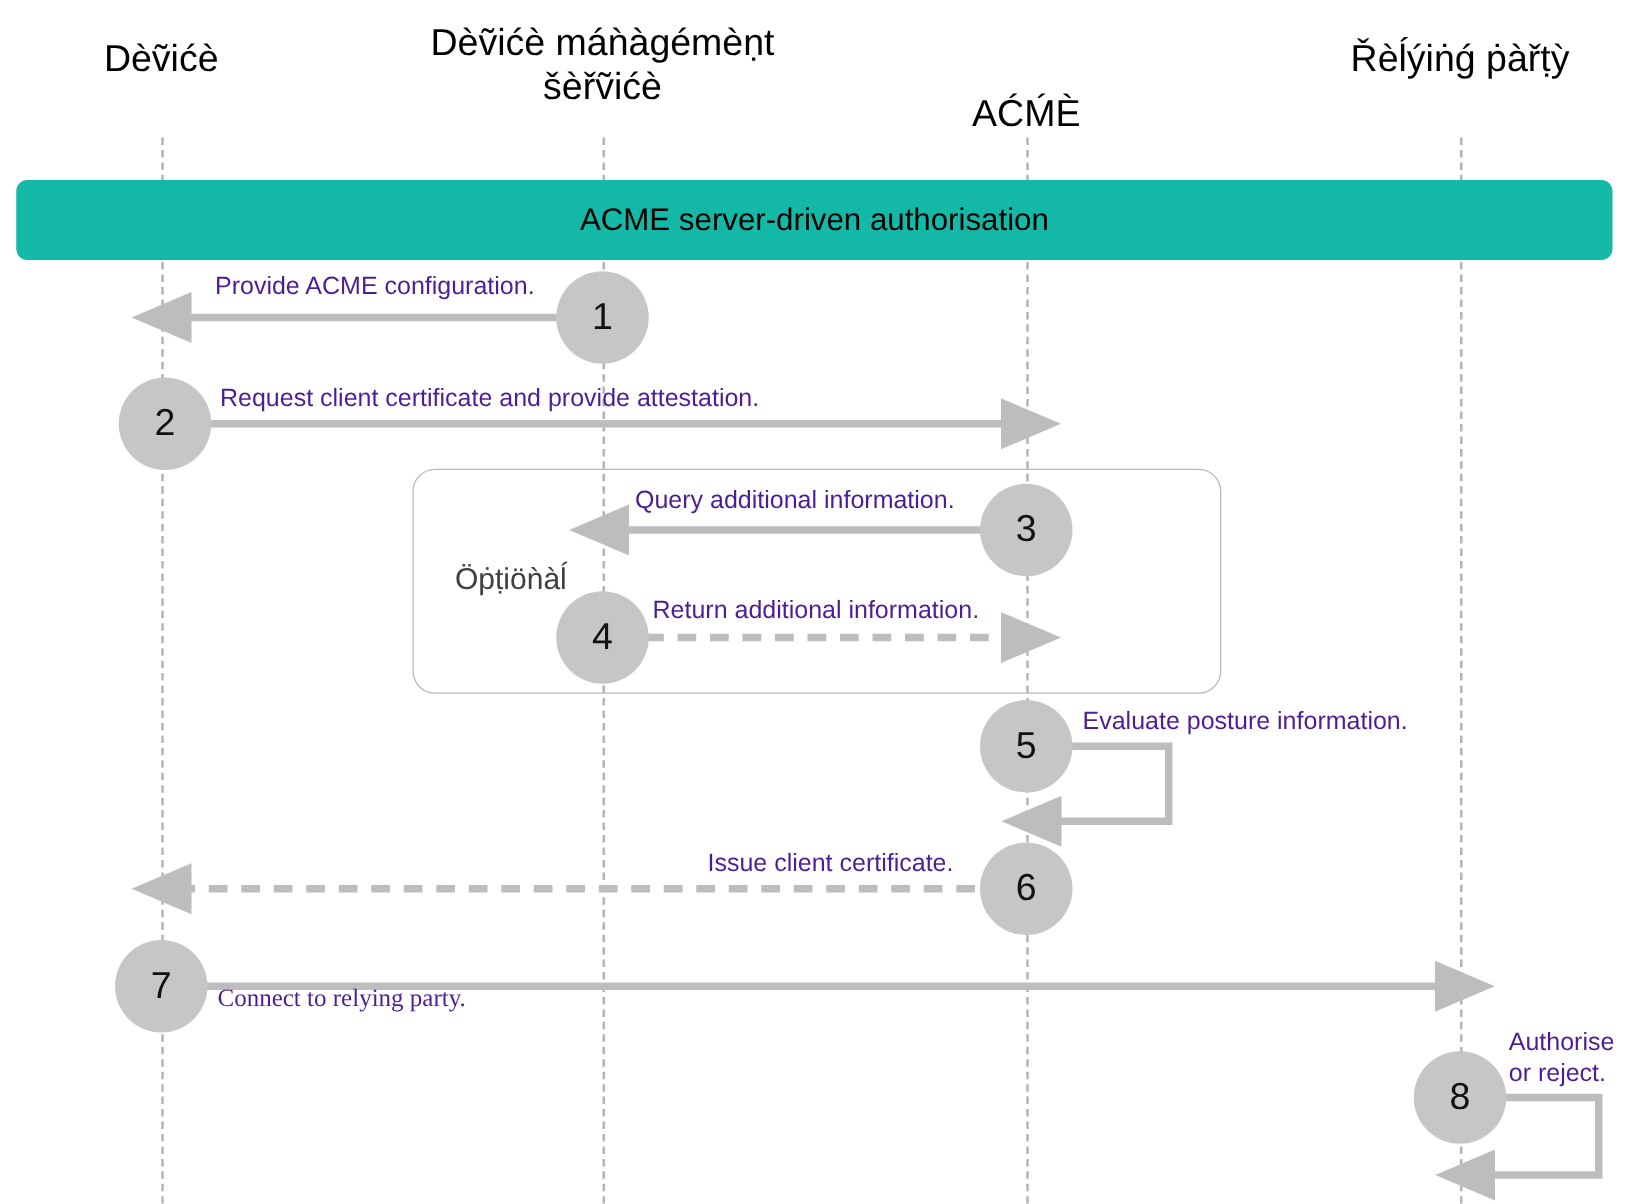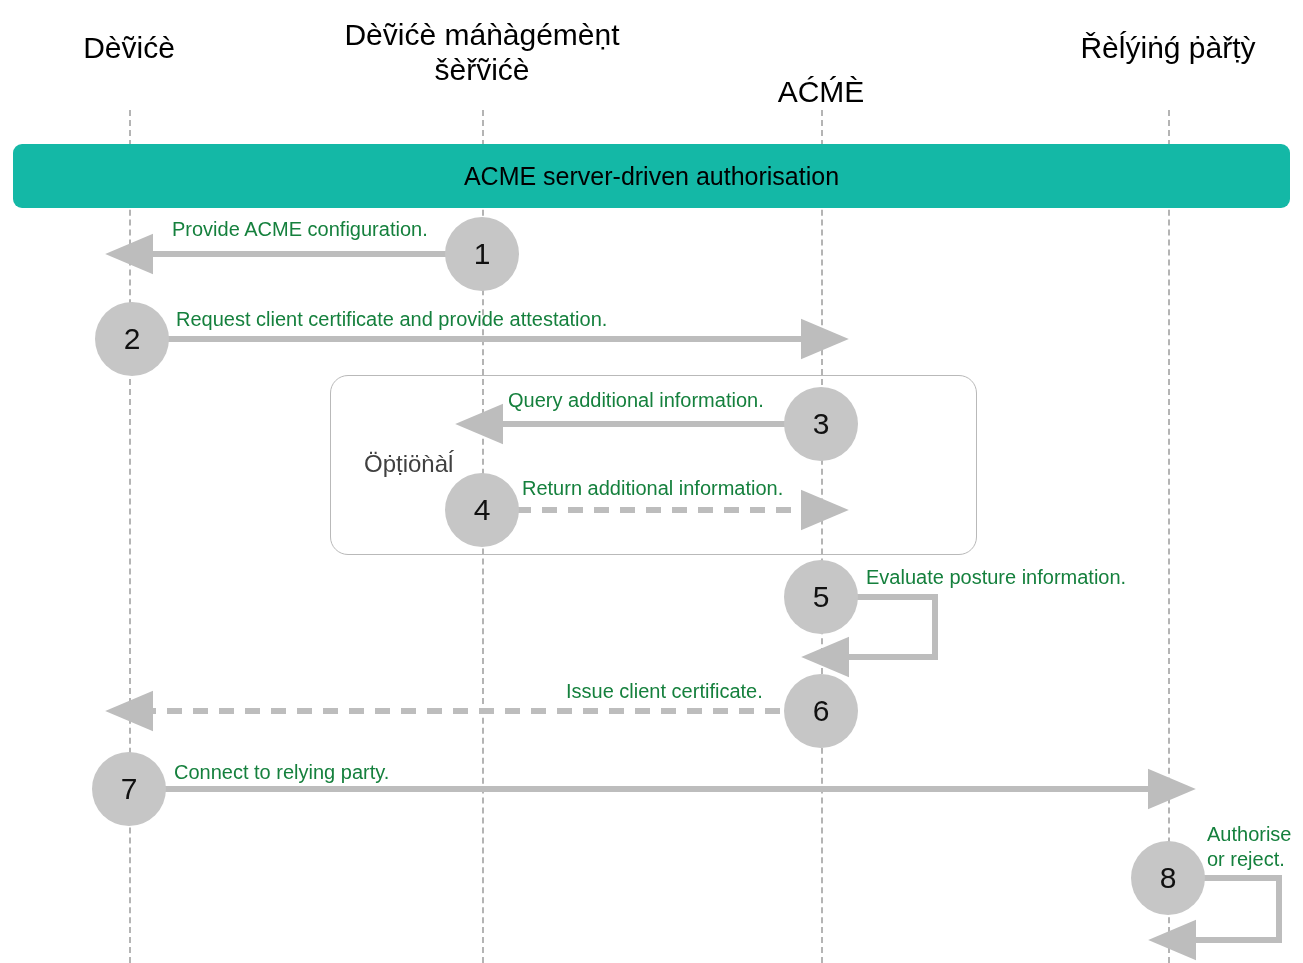--- a/index.html
+++ b/index.html
@@ -4,21 +4,21 @@
 <style>
   html,body{margin:0;padding:0;background:#ffffff;}
   body{width:1303px;height:963px;font-family:"Liberation Sans",sans-serif;position:relative;overflow:hidden;}
   .stage{position:absolute;left:0;top:0;width:1303px;height:963px;}
   .lane-title{position:absolute;text-align:center;font-size:30px;color:#000;line-height:1.18;white-space:pre-line;transform:translateX(-50%);}
   .lifeline{position:absolute;width:0;border-left:2px dashed #b4b4b4;}
   .banner{position:absolute;background:#14b8a6;border-radius:9px;display:flex;align-items:center;justify-content:center;}
   .banner-label{font-size:25px;color:#000;}
   .optbox{position:absolute;border:1.5px solid #b9b9b9;border-radius:18px;background:transparent;}
   .optlabel{position:absolute;font-size:24px;color:#404040;}
-  .msg-label{position:absolute;font-size:20px;color:#15803d;white-space:nowrap;}
+  .msg-label{position:absolute;font-size:20px;color:#4c1d95;white-space:nowrap;}
   .msg-label.two-line{white-space:pre-line;line-height:1.25;text-align:left;}
   .badge{position:absolute;width:74px;height:74px;border-radius:50%;background:#c6c6c6;display:flex;align-items:center;justify-content:center;font-size:30px;color:#111;transform:translate(-50%,-50%);}
   svg.arrows{position:absolute;left:0;top:0;width:1303px;height:963px;overflow:visible;}
 </style>
 </head>
 <body>
 
 <div class="stage">
 
   <div class="lane-title" style="left:129px;top:30px;width:240px;">Dèṽićè</div>
@@ -71,17 +71,17 @@
   <div class="badge" style="left:821px;top:711px;">6</div>
   <div class="badge" style="left:129px;top:789px;">7</div>
   <div class="badge" style="left:1168px;top:878px;">8</div>
 
   <div class="msg-label" style="left:172px;top:218px;">Provide ACME configuration.</div>
   <div class="msg-label" style="left:176px;top:308px;">Request client certificate and provide attestation.</div>
   <div class="msg-label" style="left:508px;top:389px;">Query additional information.</div>
   <div class="msg-label" style="left:522px;top:477px;">Return additional information.</div>
   <div class="msg-label" style="left:866px;top:566px;">Evaluate posture information.</div>
   <div class="msg-label" style="left:566px;top:680px;">Issue client certificate.</div>
-  <div class="msg-label" style="left:174px;top:761px;">Connect to relying party.</div>
+  <div class="msg-label" style="left:174px;top:788px;font-family:Liberation Serif, serif;">Connect to relying party.</div>
   <div class="msg-label two-line" style="left:1207px;top:822px;">Authorise
 or reject.</div>
 
 </div>
 
 </body></html>

